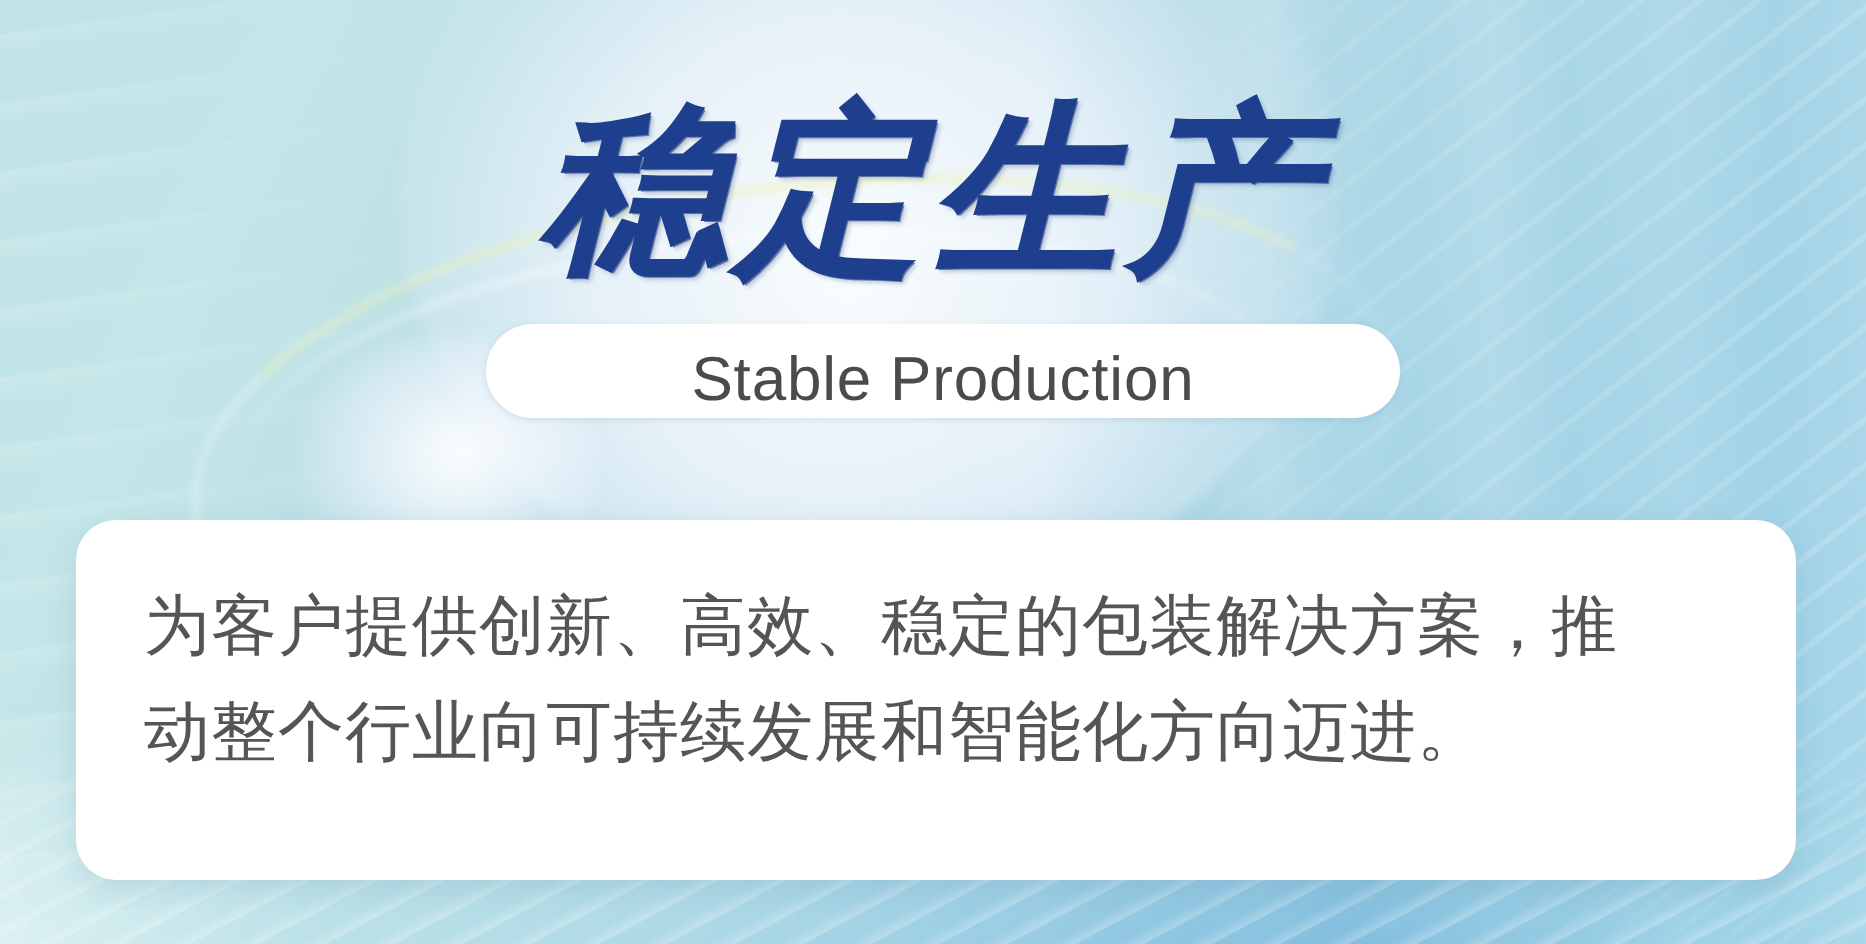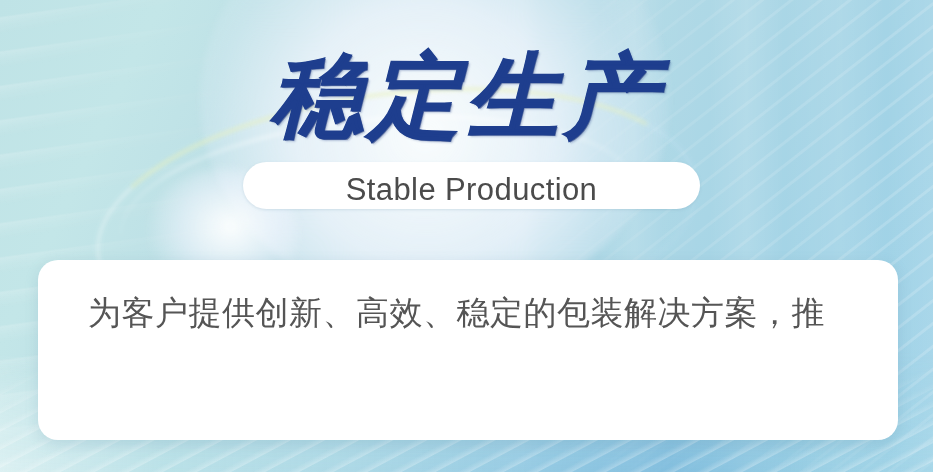--- a/index.html
+++ b/index.html
@@ -214,21 +214,21 @@
   }
   .card-text {
     font-family: "Liberation Sans", "DejaVu Sans", sans-serif;
     font-size: 33px;
     line-height: 1.62;
     color: #555555;
     letter-spacing: 0.5px;
     font-weight: 400;
     margin: 0;
   }
-  .card-text .line { display: block; white-space: nowrap; margin-left: 16px; }
+  .card-text .line { display: block; white-space: nowrap; }
 </style>
 </head>
 <body>
 
 <div id="banner">
 
   <div class="bg-layer bg-bands"></div>
   <div class="bg-layer bg-stripes-right"></div>
   <div class="bg-layer bg-streaks-left"></div>
   <div class="bg-glow-main"></div>
@@ -242,17 +242,18 @@
 
     <h1 class="headline">稳定生产</h1>
 
     <div class="pill">
       <span class="pill-text">Stable Production</span>
     </div>
 
     <div class="card">
       <p class="card-text">
         <span class="line">为客户提供创新、高效、稳定的包装解决方案，推</span>
+        <span class="line">动整个行业向可持续发展和智能化方向迈进。</span>
       </p>
     </div>
 
   </div>
 </div>
 
 </body></html>

